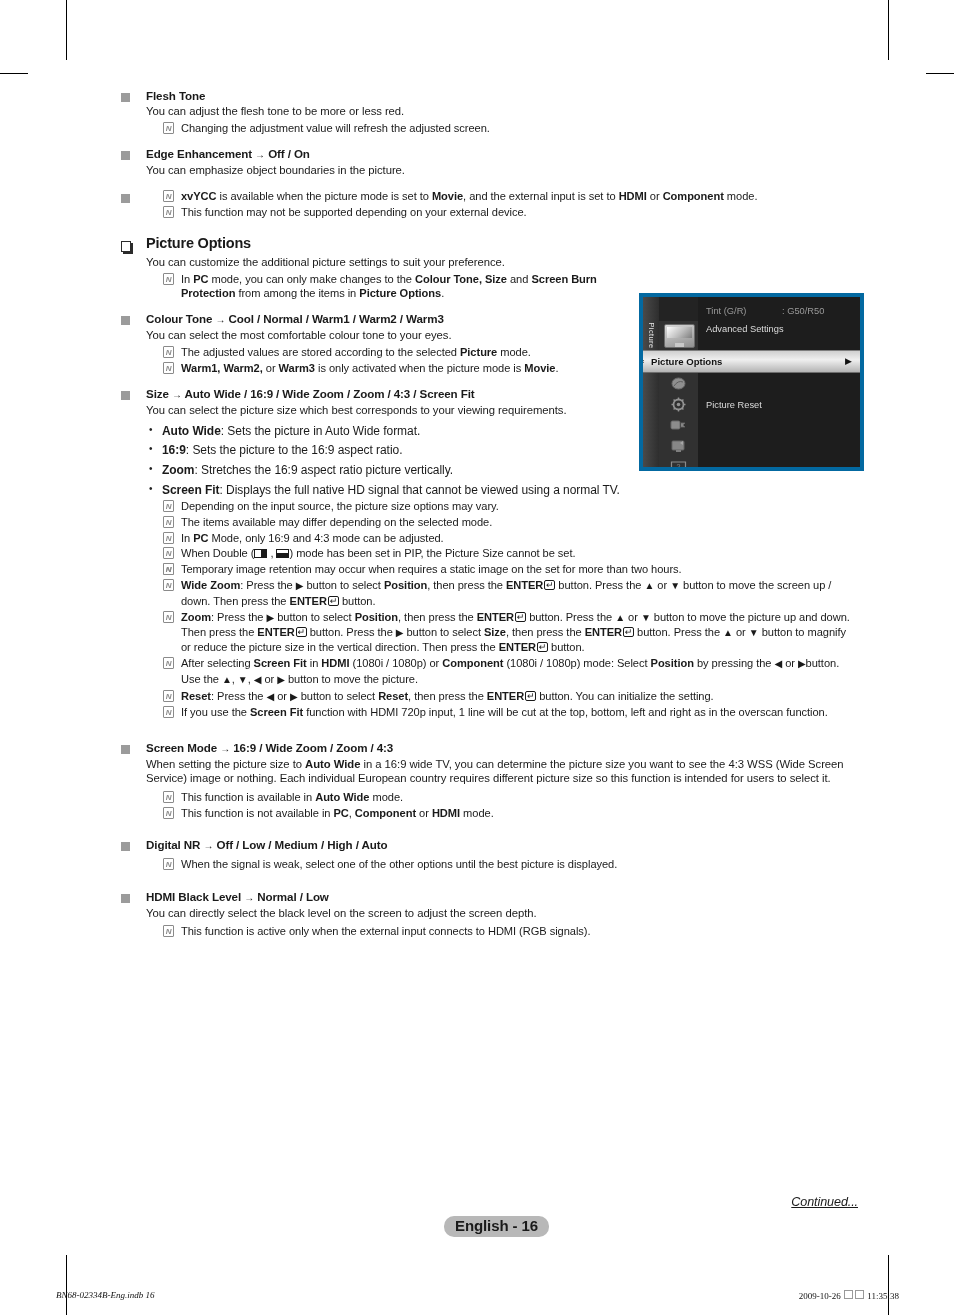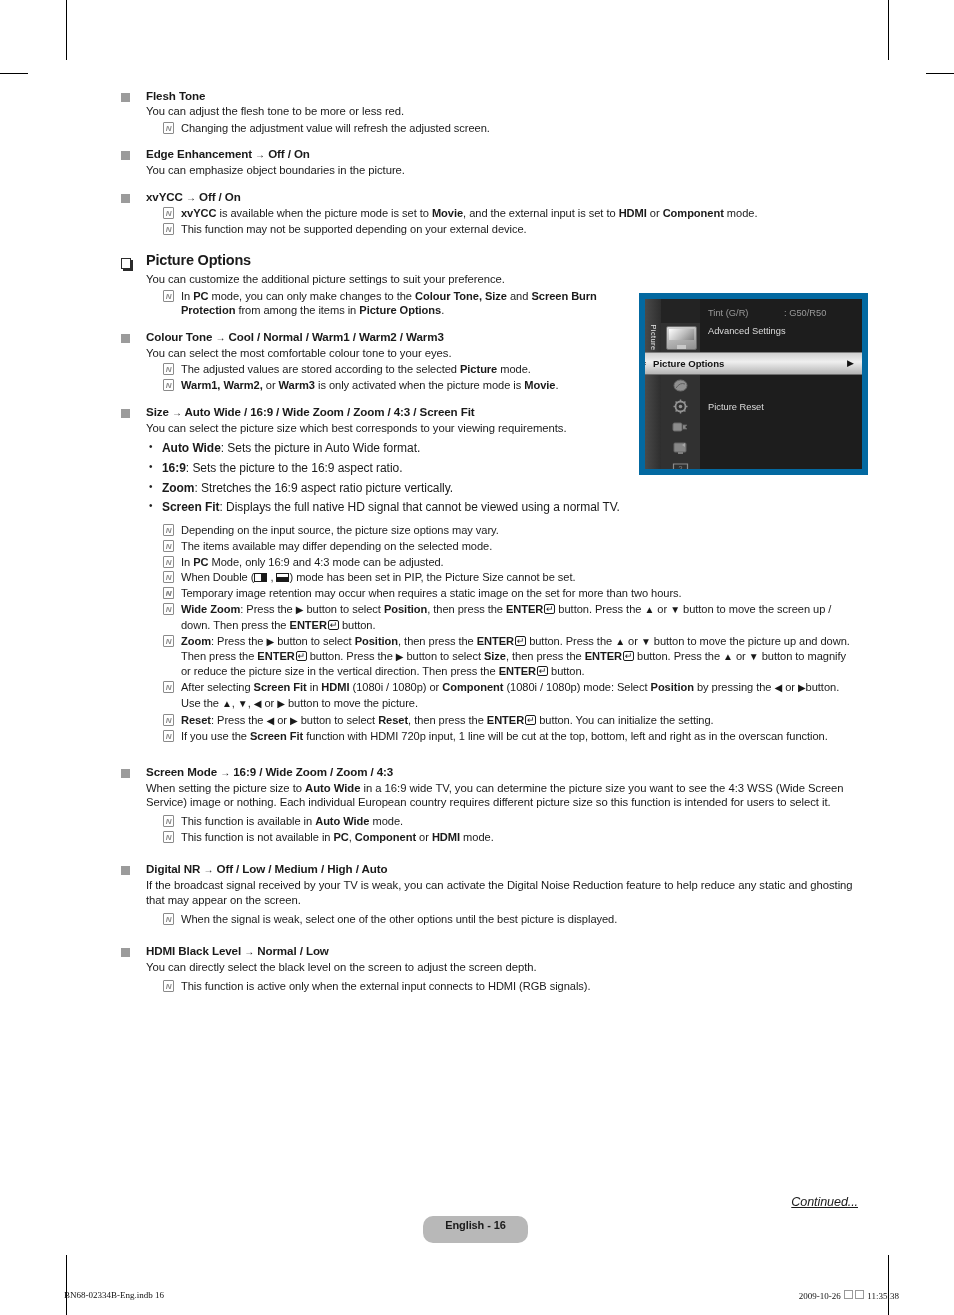--- a/index.html
+++ b/index.html
@@ -121,21 +121,21 @@
     letter-spacing: -0.05px;
   }
   .dot::before {
     content: "\2022";
     position: absolute;
     left: 3px;
     top: -1px;
     font-size: 10px;
     color: #222;
   }
-  .dot.last { margin-bottom: 8px; }
+  .dot.last { margin-bottom: 1px; }
 
   b, strong { font-weight: bold; }
 
   
   .enter-glyph {
     display: inline-block;
     border: 1.2px solid #1a1a1a;
     border-radius: 2px;
     width: 11px;
     height: 10px;
@@ -174,21 +174,21 @@
   .arr { font-size: 10px; }
 
   
   .osd {
     position: absolute;
     left: 639px;
     top: 293px;
     width: 217px;
     height: 170px;
     background: #1d1d1d;
-    border: 6px solid #0369a1;
+    border: 4px solid #0369a1;
     overflow: hidden;
     font-family: "Liberation Sans", sans-serif;
   }
   .osd-left {
     position: absolute;
     left: 0; top: 0; bottom: 0;
     width: 16px;
     background: linear-gradient(to right,#4a4a4a,#2e2e2e);
   }
   .osd-left span {
@@ -312,29 +312,29 @@
     top: 0;
     height: 21px;
     line-height: 21px;
     color: #111;
     font-size: 7px;
   }
 
   
   .pagebadge {
     position: absolute;
-    left: 423px;
+    left: 444px;
     top: 1216px;
     width: 105px;
-    height: 27px;
+    height: 21px;
     background: #b8b8b8;
     border-radius: 10px;
     text-align: center;
     line-height: 19px;
-    font-size: 11px;
+    font-size: 15px;
     font-weight: bold;
     color: #1a1a1a;
     letter-spacing: -0.1px;
   }
   .continued {
     position: absolute;
     right: 96px;
     top: 1195px;
     font-size: 12.6px;
     font-style: italic;
@@ -343,21 +343,21 @@
     letter-spacing: -0.1px;
   }
   .footline {
     position: absolute;
     top: 1290px;
     font-family: "Liberation Serif", serif;
     font-size: 9px;
     color: #111;
     white-space: nowrap;
   }
-  .footline.left { left: 64px; }
+  .footline.left { left: 56px; font-style: italic; }
   .footline.right { right: 55px; }
   .footline .gapbox {
     display: inline-block;
     width: 7px;
     height: 7px;
     border: 1px solid #999;
     margin: 0 1px;
     vertical-align: 0px;
   }
 </style>
@@ -388,21 +388,20 @@
     </div>
 
     <div class="row blk">
       <span class="marker"></span>
       <h3 class="head">Edge Enhancement <span class="arr">→</span> Off / On</h3>
       <p class="body">You can emphasize object boundaries in the picture.</p>
     </div>
 
     <div class="row blk">
       <span class="marker"></span>
-      <h3 class="head">xvYCC <span class="arr">→</span> Off / On</h3>
       <div class="notes-indent">
         <div class="note">
           <span class="nglyph">N</span>
           <span><b>xvYCC</b> is available when the picture mode is set to <b>Movie</b>, and the external input is set to <b>HDMI</b> or <b>Component</b> mode.</span>
         </div>
         <div class="note">
           <span class="nglyph">N</span>
           <span>This function may not be supported depending on your external device.</span>
         </div>
       </div>
@@ -505,21 +504,20 @@
         <div class="note">
           <span class="nglyph">N</span>
           <span>This function is not available in <b>PC</b>, <b>Component</b> or <b>HDMI</b> mode.</span>
         </div>
       </div>
     </div>
 
     <div class="row blk" style="margin-top:17px;">
       <span class="marker"></span>
       <h3 class="head">Digital NR <span class="arr">→</span> Off / Low / Medium / High / Auto</h3>
-      <p class="body">If the broadcast signal received by your TV is weak, you can activate the Digital Noise Reduction feature to help reduce any static and ghosting that may appear on the screen.</p>
       <div class="notes-indent" style="margin-top:4px;">
         <div class="note">
           <span class="nglyph">N</span>
           <span>When the signal is weak, select one of the other options until the best picture is displayed.</span>
         </div>
       </div>
     </div>
 
     <div class="row" style="margin-top:17px;">
       <span class="marker"></span>

